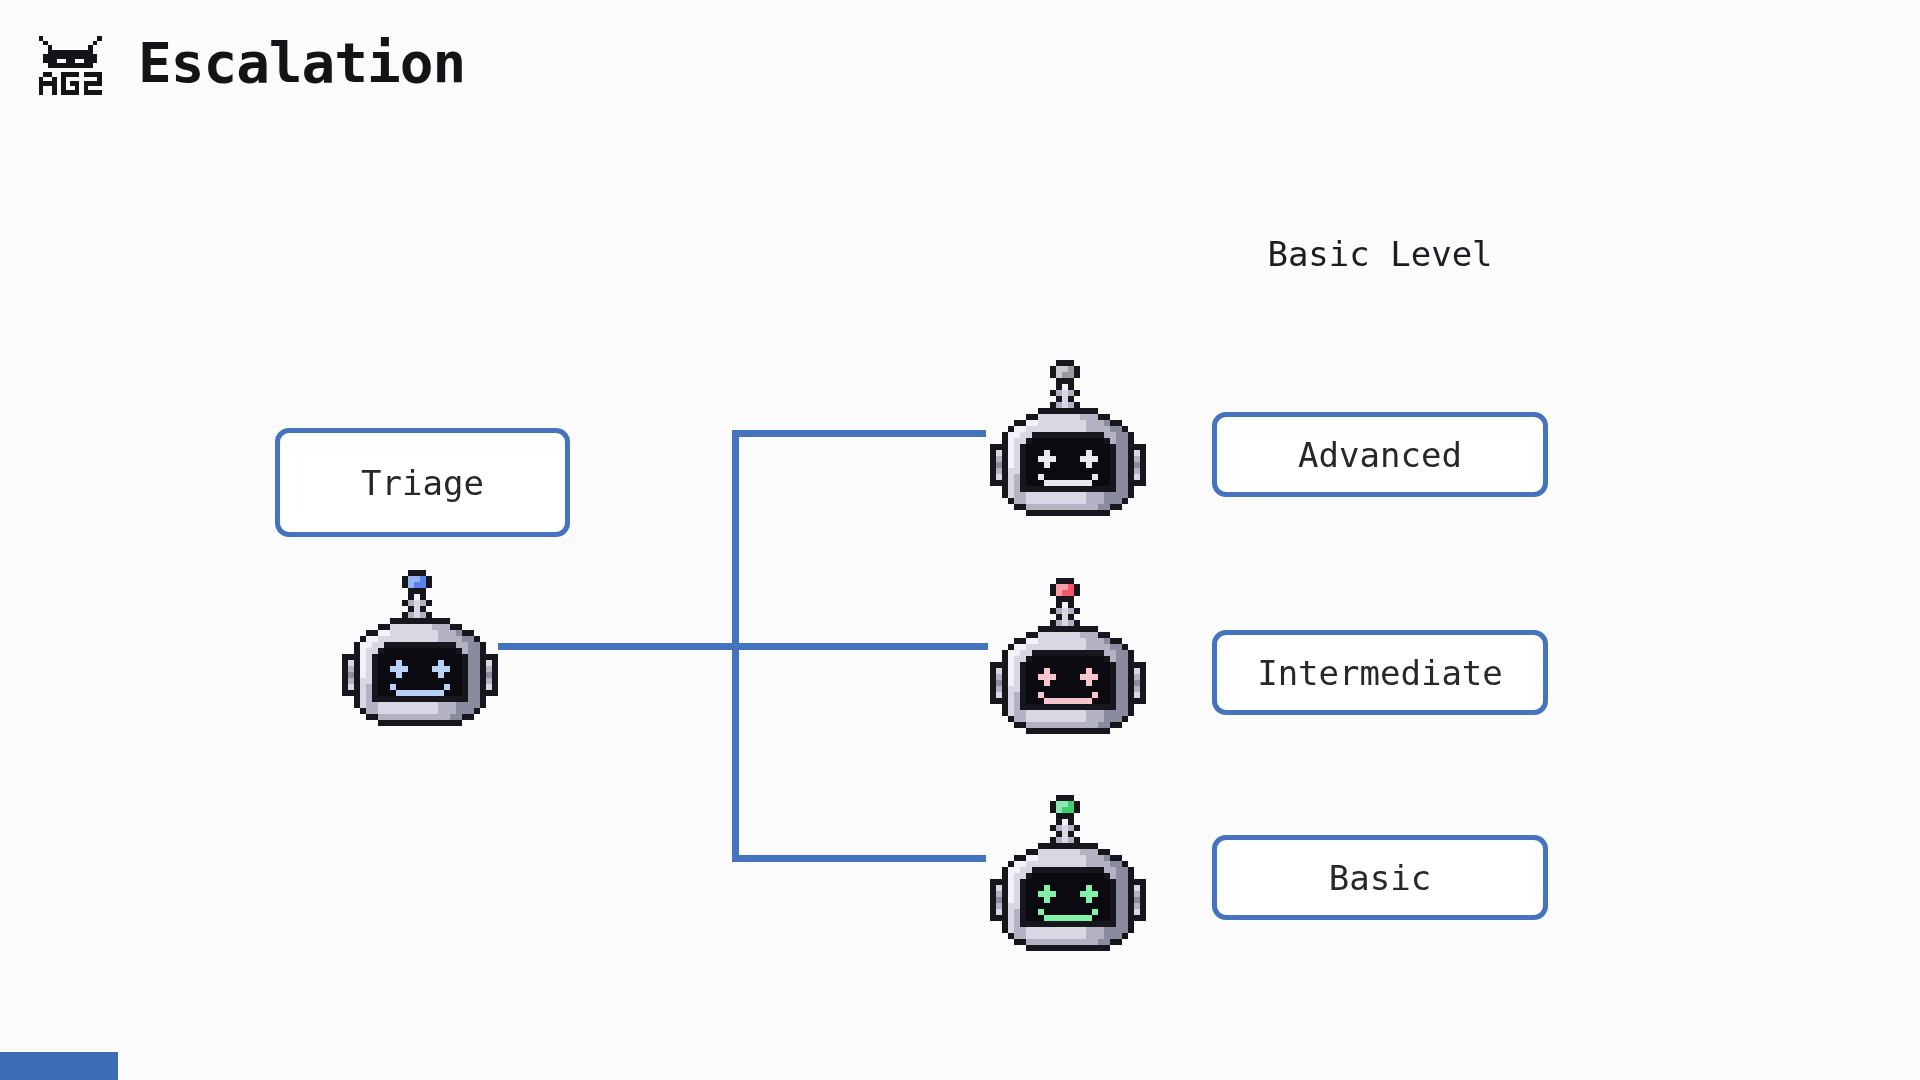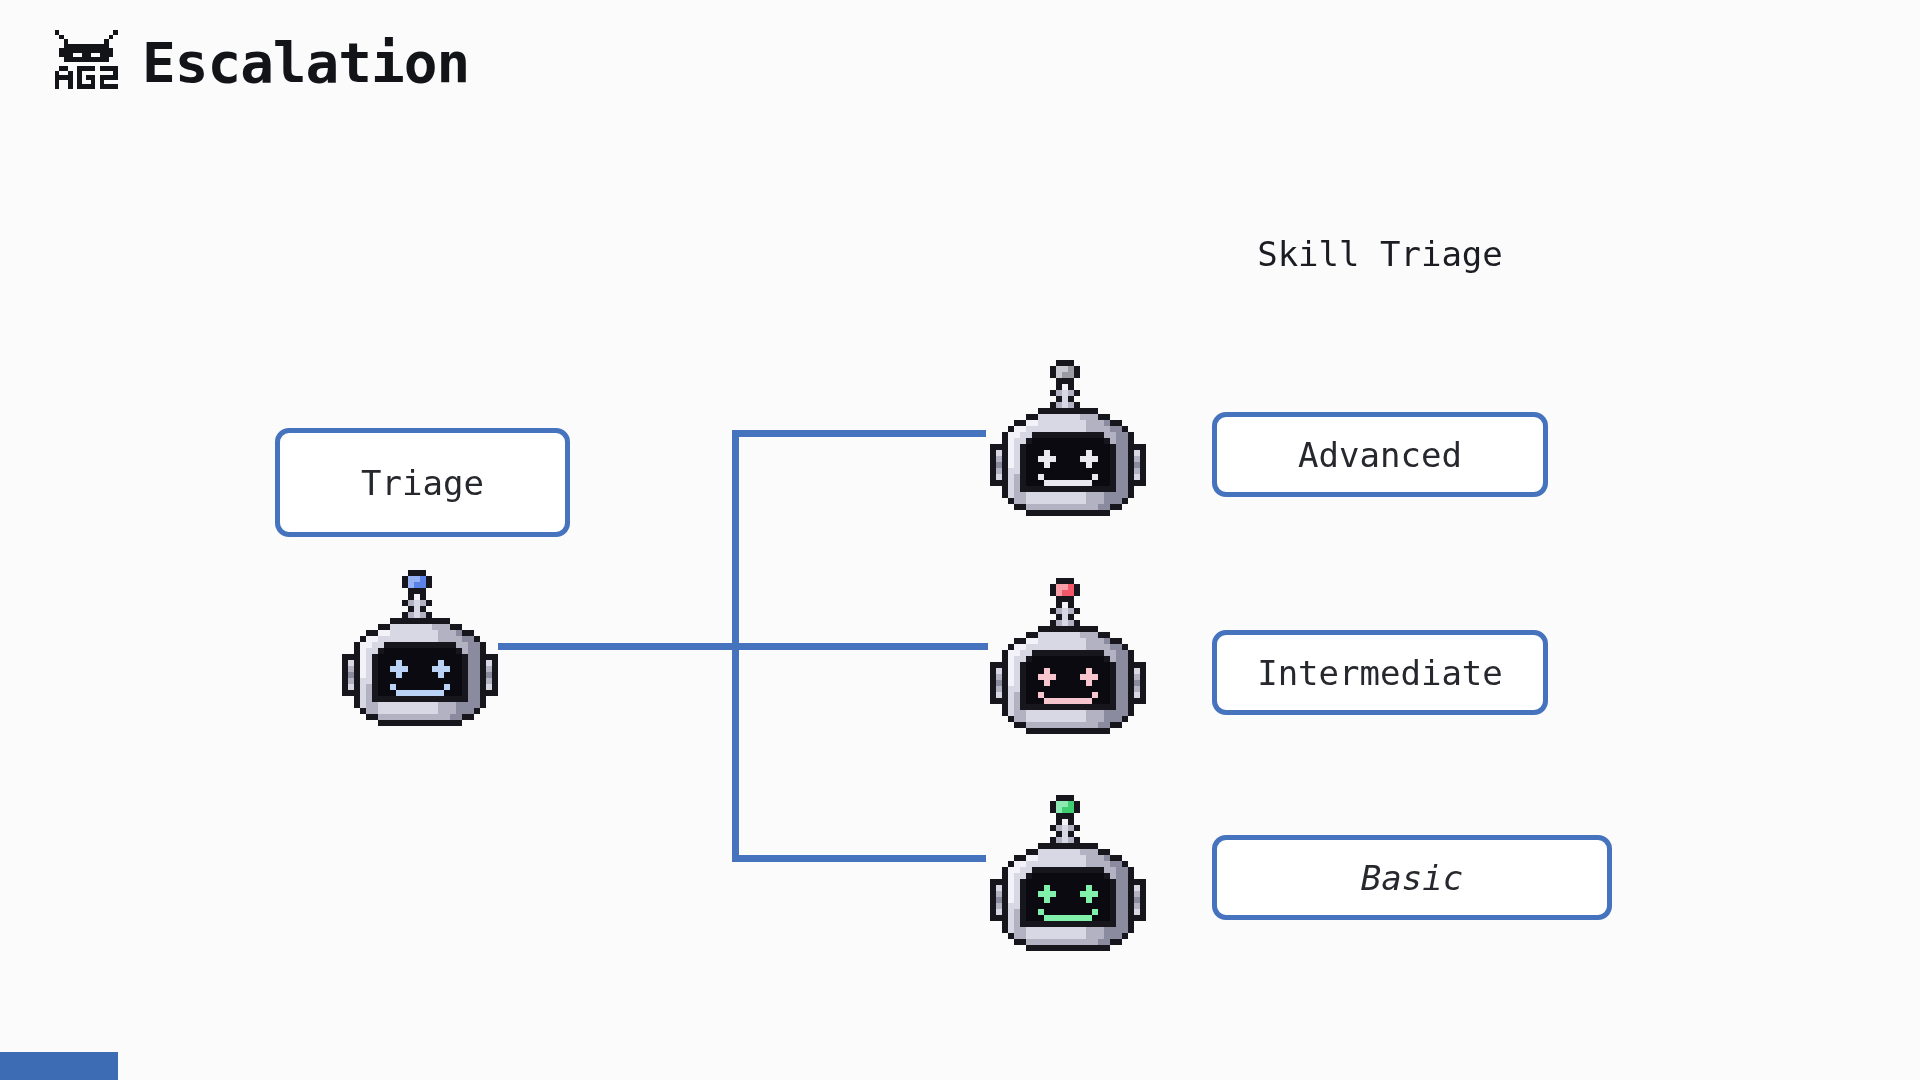--- a/index.html
+++ b/index.html
@@ -6,39 +6,39 @@
   body{
     width:1920px;height:1080px;
     background:#fbfbfc;
     font-family:"DejaVu Sans Mono","Liberation Mono",monospace;
     color:#16181d;
     overflow:hidden;
   }
   .canvas{position:relative;width:1920px;height:1080px;}
 
   
-  .hdr{position:absolute;left:50px;top:30px;display:flex;align-items:flex-start;gap:20px;}
+  .hdr{position:absolute;left:34px;top:30px;display:flex;align-items:flex-end;gap:32px;}
   .logo{width:72px;height:59px;}
   .title{font-size:56px;font-weight:700;letter-spacing:-1px;color:#121418;white-space:nowrap;}
 
   
   .box{
     position:absolute;
     background:#ffffff;
     border:5px solid #4673bd;
     border-radius:14px;
     display:flex;align-items:center;justify-content:center;
     box-sizing:border-box;
     font-size:34px;font-weight:500;color:#26282d;
     white-space:nowrap;
   }
   .triage-box{left:275px;top:428px;width:295px;height:109px;}
   .adv-box{left:1212px;top:412px;width:336px;height:85px;}
   .int-box{left:1212px;top:630px;width:336px;height:85px;}
-  .bas-box{left:1212px;top:835px;width:400px;height:85px;font-style:italic;}
+  .bas-box{left:1212px;top:835px;width:336px;height:85px;}
 
   .skill-hdr{
     position:absolute;left:1212px;top:234px;width:336px;
     text-align:center;font-size:34px;font-weight:500;color:#1b1d22;
   }
 
   
   .line{position:absolute;background:#4673bd;}
   .line-mid{left:498px;top:643px;width:490px;height:7px;}
   .line-vert{left:732px;top:430px;width:7px;height:432px;}
@@ -94,21 +94,21 @@
           <rect x="49.5" y="49.5" width="4.5" height="4.5" fill="#121418"></rect>
           <rect x="4.5" y="54" width="4.5" height="4.5" fill="#121418"></rect>
           <rect x="18" y="54" width="4.5" height="4.5" fill="#121418"></rect>
           <rect x="27" y="54" width="18" height="4.5" fill="#121418"></rect>
           <rect x="49.5" y="54" width="18" height="4.5" fill="#121418"></rect>
         </svg>
     </div>
     <div class="title">Escalation</div>
   </div>
 
-  <div class="skill-hdr">Skill Triage</div>
+  <div class="skill-hdr">Basic Level</div>
 
   <div class="box triage-box">
     <span>Triage</span>
   </div>
 
   <div class="box adv-box">
     <span>Advanced</span>
   </div>
 
   <div class="box int-box">

